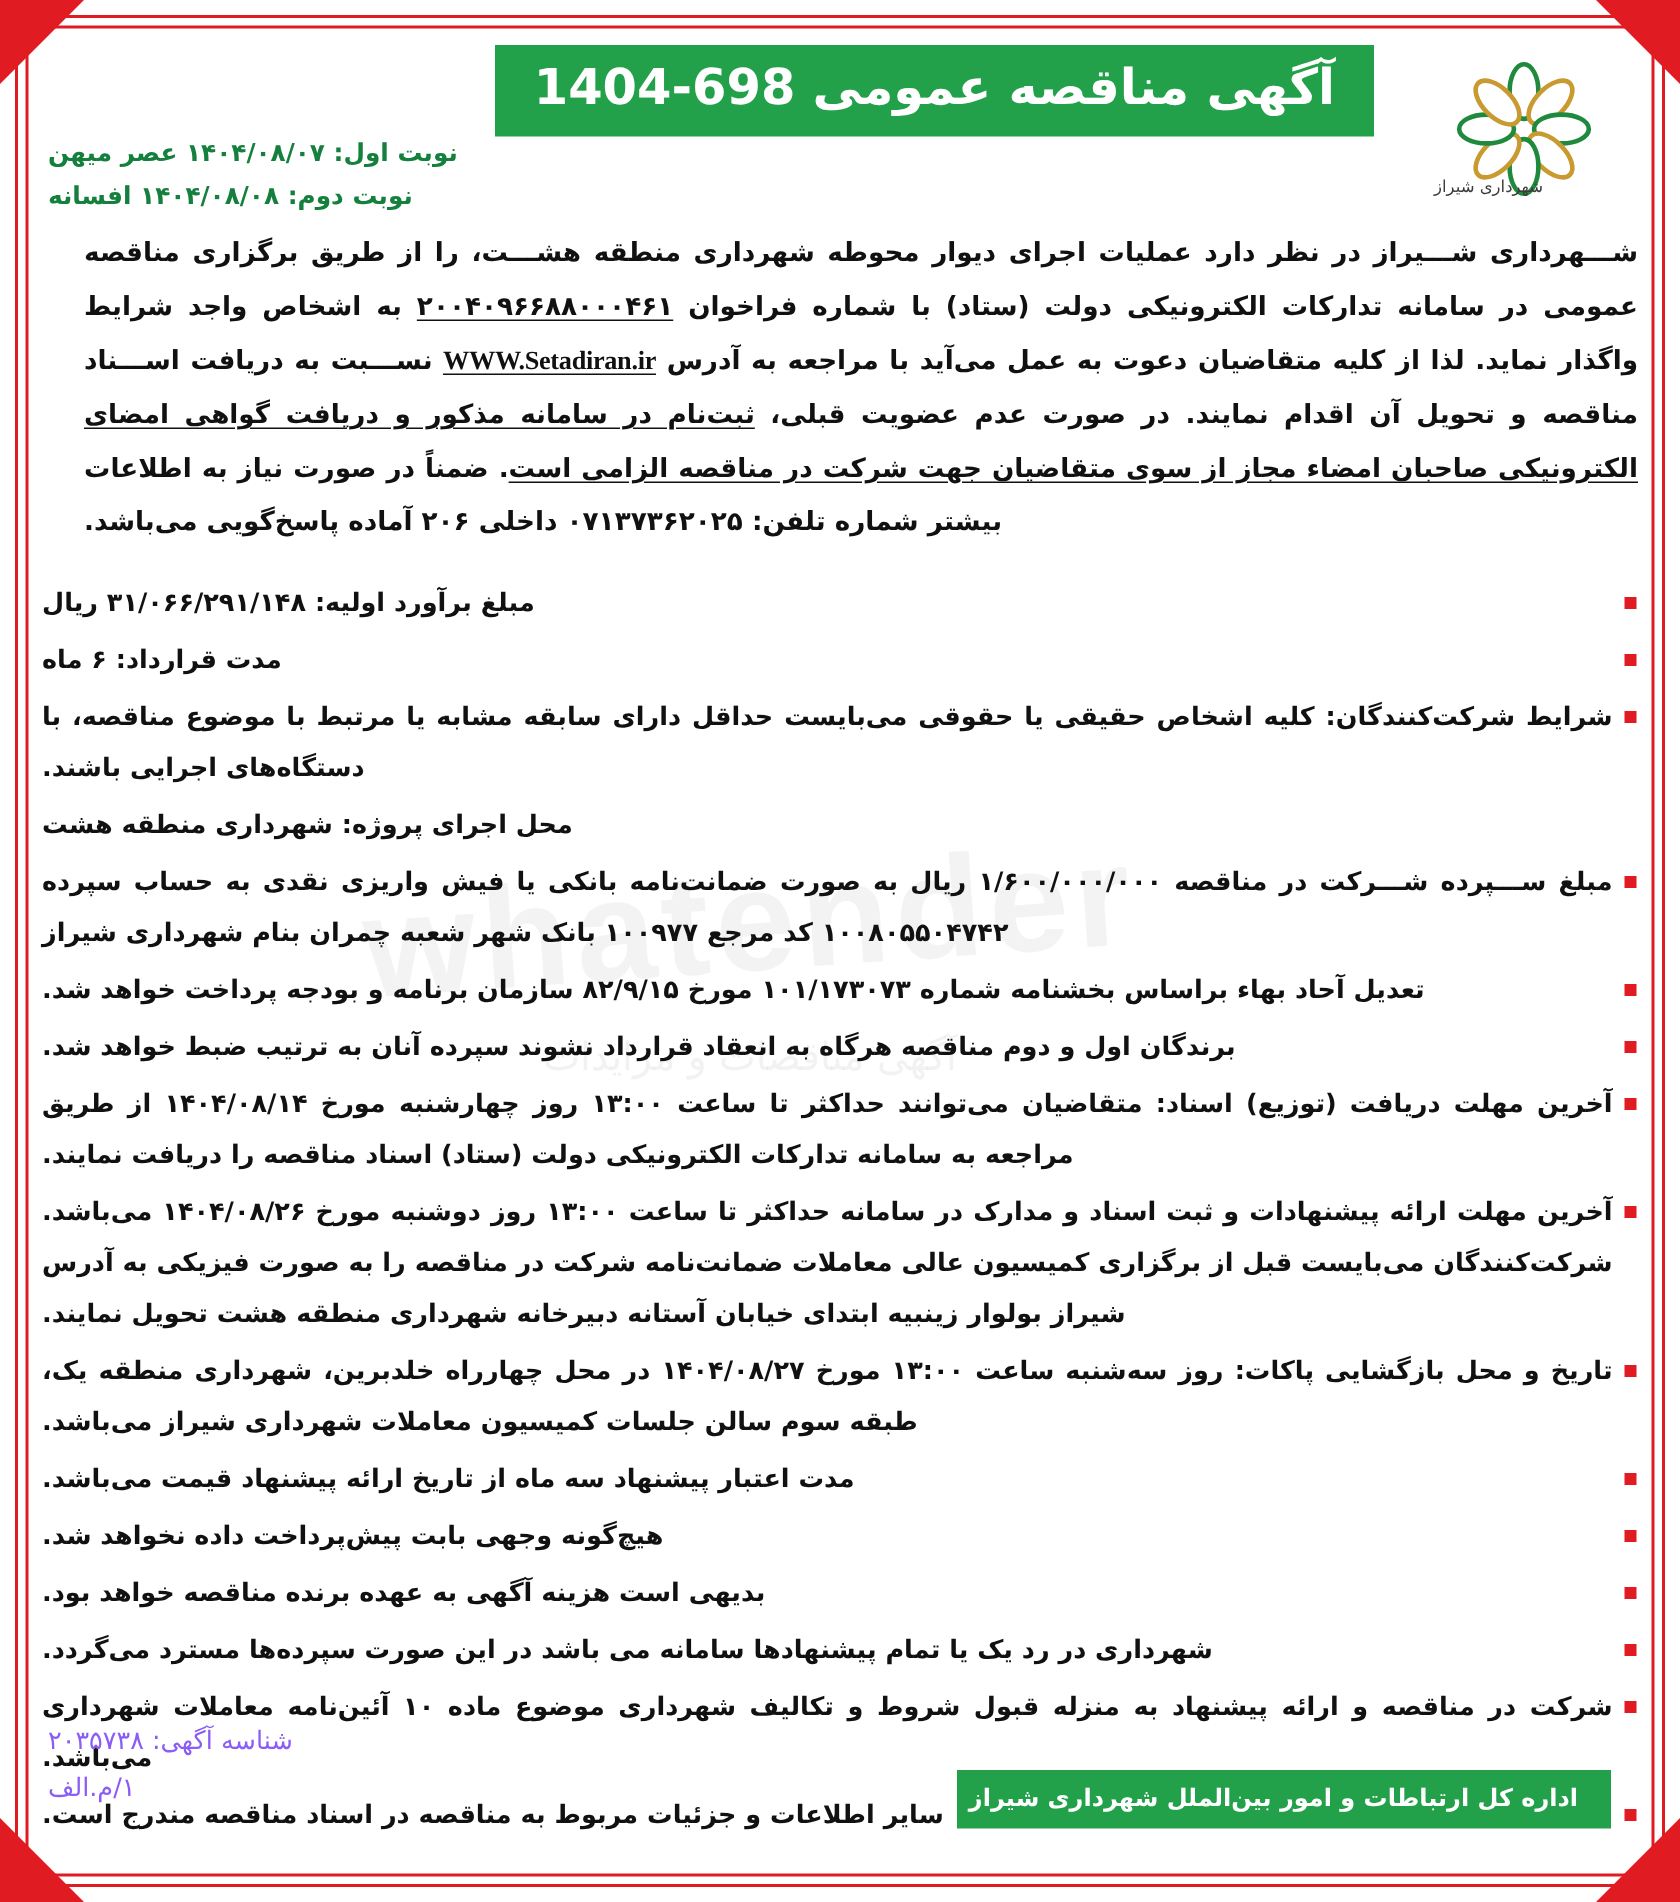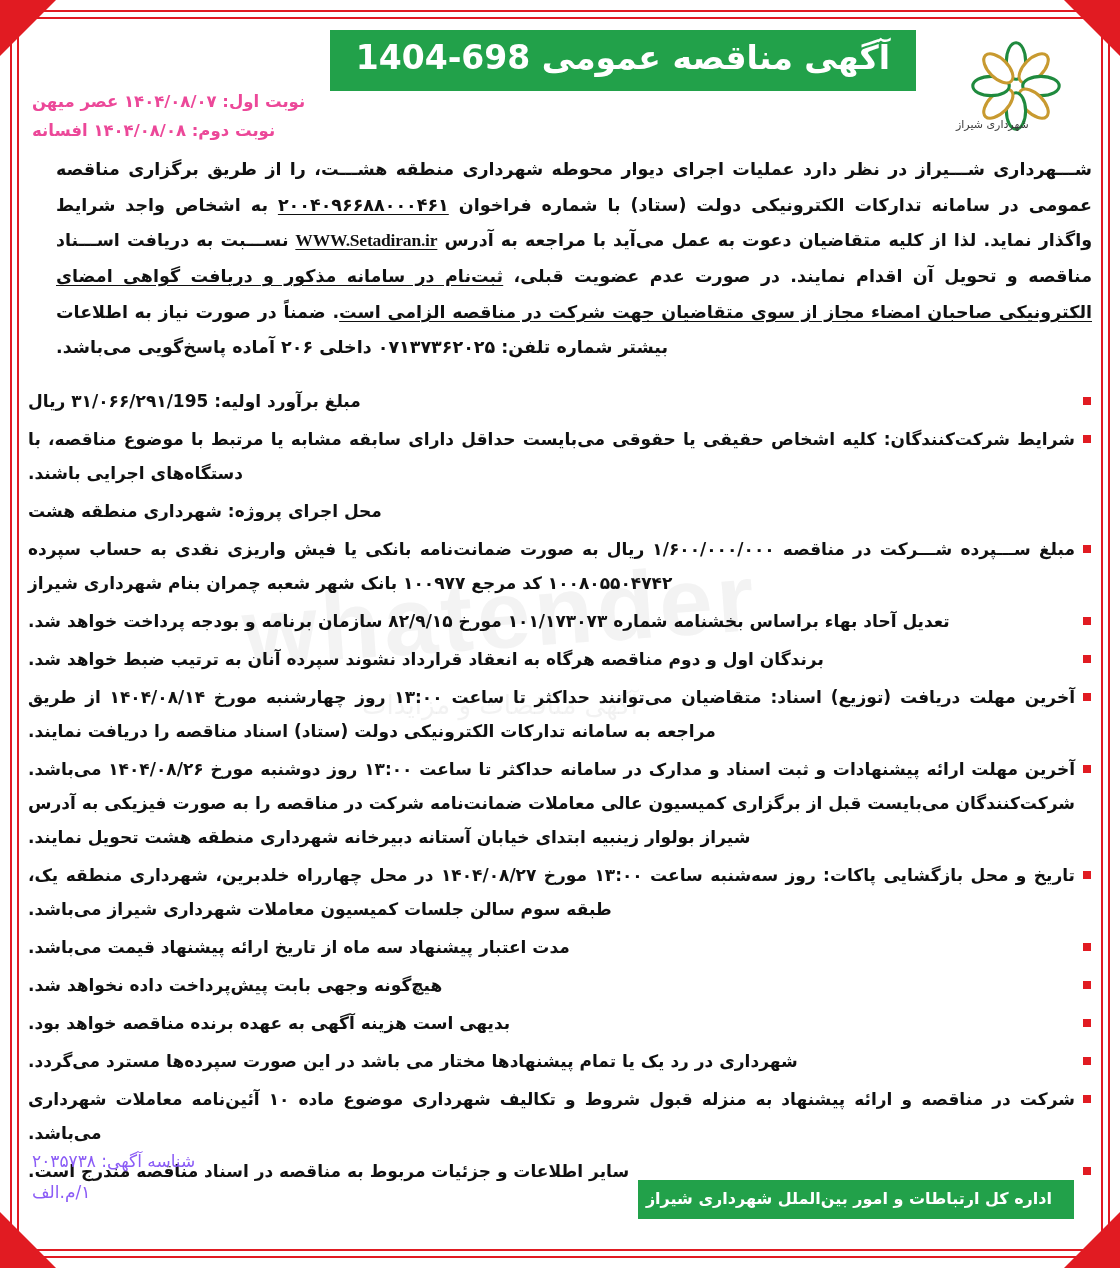--- a/index.html
+++ b/index.html
@@ -115,21 +115,21 @@
     white-space: nowrap;
     letter-spacing: -0.5px;
     text-align: center;
   }
   .notice-dates {
     position: absolute;
     left: 4px;
     top: 66px;
     text-align: left;
     font-size: 16.5px;
-    color: #ec4899;
+    color: #15803d;
     line-height: 1.75;
     font-weight: bold;
   }
 
   
   .intro {
     margin-top: 4px;
     font-size: 17.5px;
     line-height: 2.04;
     text-align: justify;
@@ -294,33 +294,34 @@
 
       <div class="notice-dates">
         <div>نوبت اول: ۱۴۰۴/۰۸/۰۷ عصر میهن</div>
         <div>نوبت دوم: ۱۴۰۴/۰۸/۰۸ افسانه</div>
       </div>
     </div>
 
     <p class="intro"><span>شـــهرداری شـــیراز در نظر دارد عملیات اجرای دیوار محوطه شهرداری منطقه هشـــت، را از طریق برگزاری مناقصه عمومی در سامانه تدارکات الکترونیکی دولت (ستاد) با شماره فراخوان </span><span class="u">۲۰۰۴۰۹۶۶۸۸۰۰۰۴۶۱</span><span> به اشخاص واجد شرایط واگذار نماید. لذا از کلیه متقاضیان دعوت به عمل می‌آید با مراجعه به آدرس </span><span class="latin u">WWW.Setadiran.ir</span><span> نســـبت به دریافت اســـناد مناقصه و تحویل آن اقدام نمایند. در صورت عدم عضویت قبلی، </span><span class="u">ثبت‌نام در سامانه مذکور و دریافت گواهی امضای الکترونیکی صاحبان امضاء مجاز از سوی متقاضیان جهت شرکت در مناقصه الزامی است</span><span>. ضمناً در صورت نیاز به اطلاعات بیشتر شماره تلفن: ۰۷۱۳۷۳۶۲۰۲۵ داخلی ۲۰۶ آماده پاسخ‌گویی می‌باشد.</span></p>
 
     <ul class="terms" id="terms-list">
-        <li class="center-line">مبلغ برآورد اولیه: ۳۱/۰۶۶/۲۹۱/195 ریال</li>
+        <li class="center-line">مبلغ برآورد اولیه: ۳۱/۰۶۶/۲۹۱/۱۴۸ ریال</li>
+        <li class="center-line">مدت قرارداد: ۶ ماه</li>
         <li>شرایط شرکت‌کنندگان: کلیه اشخاص حقیقی یا حقوقی می‌بایست حداقل دارای سابقه مشابه یا مرتبط با موضوع مناقصه، با دستگاه‌های اجرایی باشند.</li>
         <li class="nobullet center-line">محل اجرای پروژه: شهرداری منطقه هشت</li>
         <li>مبلغ ســـپرده شـــرکت در مناقصه ۱/۶۰۰/۰۰۰/۰۰۰ ریال به صورت ضمانت‌نامه بانکی یا فیش واریزی نقدی به حساب سپرده ۱۰۰۸۰۵۵۰۴۷۴۲ کد مرجع ۱۰۰۹۷۷ بانک شهر شعبه چمران بنام شهرداری شیراز</li>
         <li class="center-line">تعدیل آحاد بهاء براساس بخشنامه شماره ۱۰۱/۱۷۳۰۷۳ مورخ ۸۲/۹/۱۵ سازمان برنامه و بودجه پرداخت خواهد شد.</li>
         <li class="center-line">برندگان اول و دوم مناقصه هرگاه به انعقاد قرارداد نشوند سپرده آنان به ترتیب ضبط خواهد شد.</li>
         <li>آخرین مهلت دریافت (توزیع) اسناد: متقاضیان می‌توانند حداکثر تا ساعت ۱۳:۰۰ روز چهارشنبه مورخ ۱۴۰۴/۰۸/۱۴ از طریق مراجعه به سامانه تدارکات الکترونیکی دولت (ستاد) اسناد مناقصه را دریافت نمایند.</li>
         <li>آخرین مهلت ارائه پیشنهادات و ثبت اسناد و مدارک در سامانه حداکثر تا ساعت ۱۳:۰۰ روز دوشنبه مورخ ۱۴۰۴/۰۸/۲۶ می‌باشد. شرکت‌کنندگان می‌بایست قبل از برگزاری کمیسیون عالی معاملات ضمانت‌نامه شرکت در مناقصه را به صورت فیزیکی به آدرس شیراز بولوار زینبیه ابتدای خیابان آستانه دبیرخانه شهرداری منطقه هشت تحویل نمایند.</li>
         <li>تاریخ و محل بازگشایی پاکات: روز سه‌شنبه ساعت ۱۳:۰۰ مورخ ۱۴۰۴/۰۸/۲۷ در محل چهارراه خلدبرین، شهرداری منطقه یک، طبقه سوم سالن جلسات کمیسیون معاملات شهرداری شیراز می‌باشد.</li>
         <li class="center-line">مدت اعتبار پیشنهاد سه ماه از تاریخ ارائه پیشنهاد قیمت می‌باشد.</li>
         <li class="center-line">هیچ‌گونه وجهی بابت پیش‌پرداخت داده نخواهد شد.</li>
         <li class="center-line">بدیهی است هزینه آگهی به عهده برنده مناقصه خواهد بود.</li>
-        <li class="center-line">شهرداری در رد یک یا تمام پیشنهادها مختار می باشد در این صورت سپرده‌ها مسترد می‌گردد.</li>
+        <li class="center-line">شهرداری در رد یک یا تمام پیشنهادها سامانه می باشد در این صورت سپرده‌ها مسترد می‌گردد.</li>
         <li class="center-line">شرکت در مناقصه و ارائه پیشنهاد به منزله قبول شروط و تکالیف شهرداری موضوع ماده ۱۰ آئین‌نامه معاملات شهرداری می‌باشد.</li>
         <li class="center-line">سایر اطلاعات و جزئیات مربوط به مناقصه در اسناد مناقصه مندرج است.</li>
       </ul>
 
     <div class="footer">
       <div class="ad-id">
         <div>شناسه آگهی: ۲۰۳۵۷۳۸</div>
         <div>۱/م.الف</div>
       </div>
       <div class="dept-banner">اداره کل ارتباطات و امور بین‌الملل شهرداری شیراز</div>

